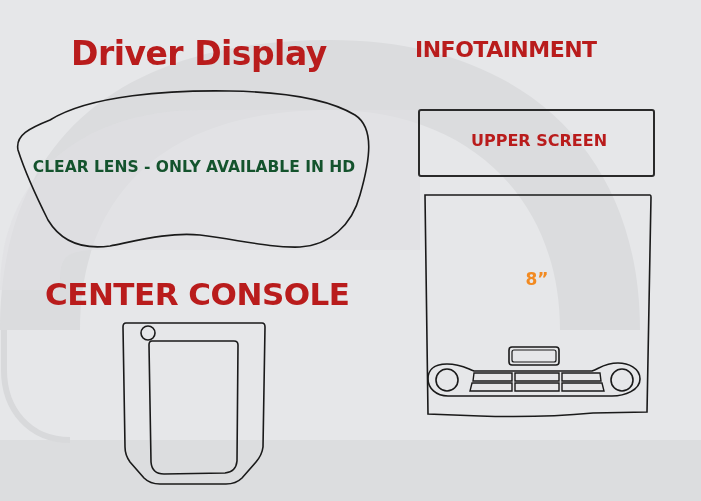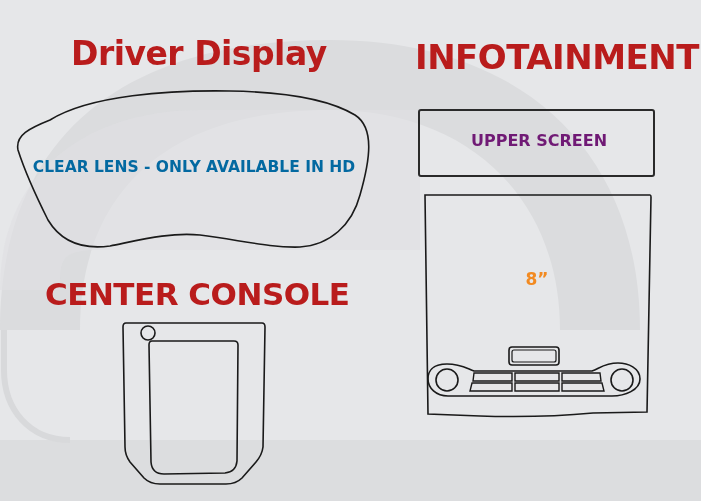--- a/index.html
+++ b/index.html
@@ -13,21 +13,21 @@
 <body>
 
 <svg class="bg-watermark" viewBox="0 0 701 501">
   <path d="M0 330 C 0 140, 120 40, 330 40 C 520 40, 640 150, 640 330 L 560 330 C 560 200, 470 110, 330 110 C 170 110, 80 190, 80 330 Z" fill="#dbdcde"></path>
   <path d="M0 290 C 0 170, 90 110, 200 110 L 420 110 L 420 250 L 100 250 C 60 250, 60 260, 60 290 Z" fill="#dfe0e2" opacity="0.6"></path>
   <path d="M0 440 L 701 440 L 701 501 L 0 501 Z" fill="#dcdddf"></path>
   <path d="M4 330 L 4 370 C 4 410, 30 440, 70 440" fill="none" stroke="#d8d9db" stroke-width="6"></path>
 </svg>
 
 <div class="title" style="left:71px; top:34px; font-size:33px;">Driver Display</div>
-<div class="title" style="left:415px; top:37px; font-size:34px;">INFOTAINMENT</div>
+<div class="title" style="left:415px; top:37px; font-size:22px;">INFOTAINMENT</div>
 <div class="title" style="left:45px; top:276px; font-size:31px;">CENTER CONSOLE</div>
 
 <svg class="diagram" viewBox="0 0 701 501">
 
   <g>
     <path d="M 50 120 C 90 95, 170 90, 230 91 C 290 92, 330 100, 355 115 C 375 128, 370 160, 360 195 C 352 225, 330 245, 300 247 C 270 248, 240 240, 200 235 C 170 232, 140 240, 110 246 C 80 250, 60 240, 48 220 C 38 200, 26 175, 18 150 C 15 135, 30 128, 50 120 Z" fill="none" stroke="#1a1a1a" stroke-width="1.6"></path>
   </g>
 
   <g>
     <rect x="419" y="110" width="235" height="66" rx="2" fill="none" stroke="#2a2a2a" stroke-width="2"></rect>
@@ -53,15 +53,15 @@
     <path d="M 562 383 L 602 383 L 604 391 L 562 391 Z" fill="none" stroke="#1a1a1a" stroke-width="1.4"></path>
   </g>
 
   <g>
     <path d="M 126 323 L 262 323 Q 265 323 265 327 L 263 447 Q 262 455 256 462 L 242 478 Q 236 484 226 484 L 160 484 Q 150 484 144 478 L 130 462 Q 125 455 125 447 L 123 327 Q 123 323 126 323 Z" fill="none" stroke="#1a1a1a" stroke-width="1.6"></path>
     <path d="M 152 341 L 234 341 Q 238 341 238 345 L 237 461 Q 236 472 225 473 L 164 474 Q 152 474 151 462 L 149 345 Q 149 341 152 341 Z" fill="none" stroke="#1a1a1a" stroke-width="1.6"></path>
     <circle cx="148" cy="333" r="7" fill="none" stroke="#1a1a1a" stroke-width="1.6"></circle>
   </g>
 </svg>
 
-<div class="label" style="left:194px; top:158px; font-size:15.5px; color:#0369a1;">CLEAR LENS - ONLY AVAILABLE IN HD</div>
-<div class="label" style="left:539px; top:131px; font-size:16px; color:#701a75;">UPPER SCREEN</div>
+<div class="label" style="left:194px; top:158px; font-size:15.5px; color:#14532d;">CLEAR LENS - ONLY AVAILABLE IN HD</div>
+<div class="label" style="left:539px; top:131px; font-size:16px; color:#b91c1c;">UPPER SCREEN</div>
 <div class="label" style="left:537px; top:269px; font-size:17px; color:#f28a21;">8”</div>
 
 </body></html>

